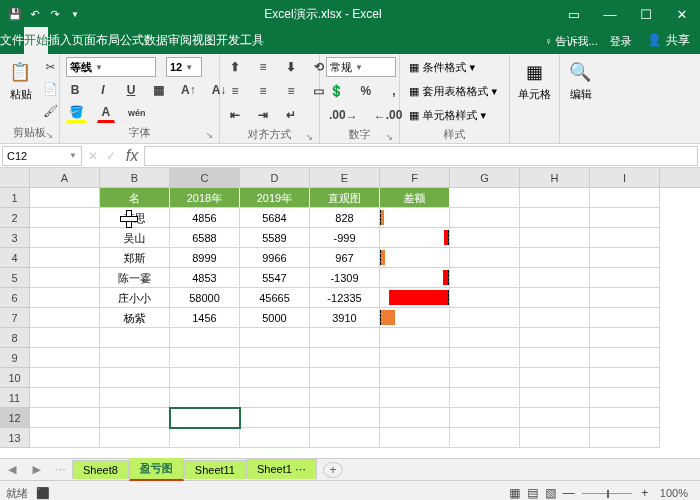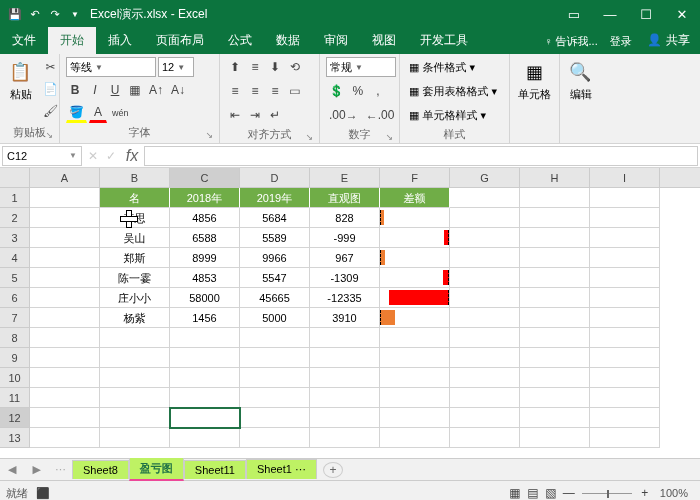--- a/index.html
+++ b/index.html
@@ -1,37 +1,37 @@
 <!DOCTYPE html>
 <html><head>
 <meta charset="utf-8">
 <style>
 * { box-sizing: border-box; margin: 0; padding: 0; font-family: "Microsoft YaHei", sans-serif; }
 body { background: #fff; width: 700px; height: 500px; overflow: hidden; font-size: 12px; }
 .titlebar { background: #0c743e; height: 28px; display: flex; align-items: center; color: #fff; }
 .titlebar .qat { display: flex; gap: 2px; padding: 0 6px; }
 .titlebar .qat span { width: 18px; height: 18px; display: flex; align-items: center; justify-content: center; font-size: 11px; }
-.titlebar .title { flex: 1; text-align: left; font-size: 12px; }
+.titlebar .title { flex: 1; text-align: center; font-size: 12px; }
 .titlebar .winbtns { display: flex; }
 .titlebar .winbtns span { width: 36px; height: 28px; display: flex; align-items: center; justify-content: center; font-size: 13px; }
 .tabs { background: #0c743e; height: 26px; display: flex; color: #fff; align-items: flex-end; }
-.tabs .tab { padding: 5px 12px; font-size: 12px; cursor: pointer; }
+.tabs .tab { padding: 5px 0; font-size: 12px; cursor: pointer; }
 .tabs .tab.active { background: #f1f1f1; color: #217346; }
 .tabs .spacer { flex: 1; }
 .tabs .tell { font-size: 11px; padding: 5px 6px; }
 .tabs .share { padding: 5px 10px; font-size: 12px; }
 .ribbon { background: #f1f1f1; border-bottom: 1px solid #d4d4d4; height: 90px; display: flex; }
 .ribgroup { border-right: 1px solid #d4d4d4; padding: 3px 6px 1px 6px; display: flex; flex-direction: column; }
 .ribgroup .body { flex: 1; display: flex; align-items: flex-start; gap: 4px; }
 .ribgroup .label { font-size: 11px; color: #666; text-align: center; padding: 2px 0; position: relative; }
 .ribgroup .label .dlg { position: absolute; right: 0; bottom: 2px; font-size: 9px; color: #888; }
 .bigbtn { display: flex; flex-direction: column; align-items: center; gap: 2px; padding: 2px; font-size: 11px; }
 .bigbtn .ico { width: 26px; height: 26px; display: flex; align-items: center; justify-content: center; font-size: 18px; }
 .col { display: flex; flex-direction: column; gap: 2px; justify-content: flex-start; }
-.row { display: flex; gap: 2px; align-items: center; }
+.row { display: flex; gap: 10px; align-items: center; font-weight: bold; }
 .smbtn { min-width: 18px; height: 20px; display: flex; align-items: center; justify-content: center; font-size: 12px; color: #444; border: 1px solid transparent; padding: 0 2px; }
 .combo { height: 20px; border: 1px solid #ababab; background: #fff; display: flex; align-items: center; padding: 0 3px; font-size: 11px; }
 .combo .dd { margin-left: 3px; font-size: 8px; color: #666; }
 .styleitem { height: 20px; display: flex; align-items: center; gap: 3px; font-size: 11px; padding: 0 3px; }
 .namebox-row { height: 24px; border-bottom: 1px solid #d4d4d4; display: flex; align-items: center; background: #fff; }
 .namebox { width: 80px; border: 1px solid #ccc; height: 20px; padding: 0 4px; font-size: 11px; margin: 0 2px; display: flex; align-items: center; justify-content: space-between; }
 .fxbtn { width: 24px; text-align: center; color: #666; font-style: italic; font-size: 16px; }
 .formulabar { flex: 1; height: 20px; border: 1px solid #ccc; margin-right: 2px; }
 .grid-area { position: relative; height: 290px; display: flex; flex-direction: column; background: #fff; }
 .grid-hdr { display: flex; height: 20px; background: #e6e6e6; border-bottom: 1px solid #ccc; }
@@ -45,21 +45,21 @@
 .cell { width: 70px; border-right: 1px solid #d4d4d4; border-bottom: 1px solid #d4d4d4; font-size: 11px; line-height: 20px; padding: 0 3px; position: relative; }
 .cell.hdr { background: #70ad47; color: #fff; text-align: center; border-right: 1px solid #fff; }
 .cell.num { text-align: center; }
 .cell.ctr { text-align: center; }
 .cell.active { outline: 2px solid #217346; outline-offset: -1px; z-index: 2; }
 .bar-neg { position: absolute; right: 0; top: 2px; bottom: 2px; background: #ff0000; border-right: 1px dashed #000; }
 .bar-pos { position: absolute; left: 0; top: 2px; bottom: 2px; background: #ed7d31; border-left: 1px dashed #000; }
 .sheettabs { height: 22px; border-top: 1px solid #ccc; background: #f1f1f1; display: flex; align-items: center; font-size: 11px; }
 .sheettabs .nav { padding: 0 8px; color: #888; }
 .sheettab { padding: 3px 10px; border: 1px solid #ccc; border-bottom: none; background: #bef264; margin-top: -1px; }
-.sheettab.active { border-bottom: 2px solid #ec4899; color: #217346; font-weight: bold; }
+.sheettab.active { border-bottom: 2px solid #c2410c; color: #217346; font-weight: bold; }
 .sheettabs .add { width: 20px; height: 16px; border: 1px solid #ccc; border-radius: 50%; display: flex; align-items: center; justify-content: center; margin-left: 6px; font-size: 12px; color: #666; }
 .statusbar { height: 20px; background: #f1f1f1; border-top: 1px solid #ccc; display: flex; align-items: center; font-size: 11px; color: #555; padding: 12px 6px; }
 .statusbar .spacer { flex: 1; }
 .cursor-plus { position: absolute; left: 120px; top: 22px; width: 16px; height: 16px; z-index: 10; pointer-events: none; }
 .cursor-plus::before, .cursor-plus::after { content:""; position:absolute; background:#fff; border:1px solid #000; }
 .cursor-plus::before { left:6px; top:0; width:4px; height:16px; }
 .cursor-plus::after { left:0; top:6px; width:16px; height:4px; }
 </style>
 </head>
 <body>

